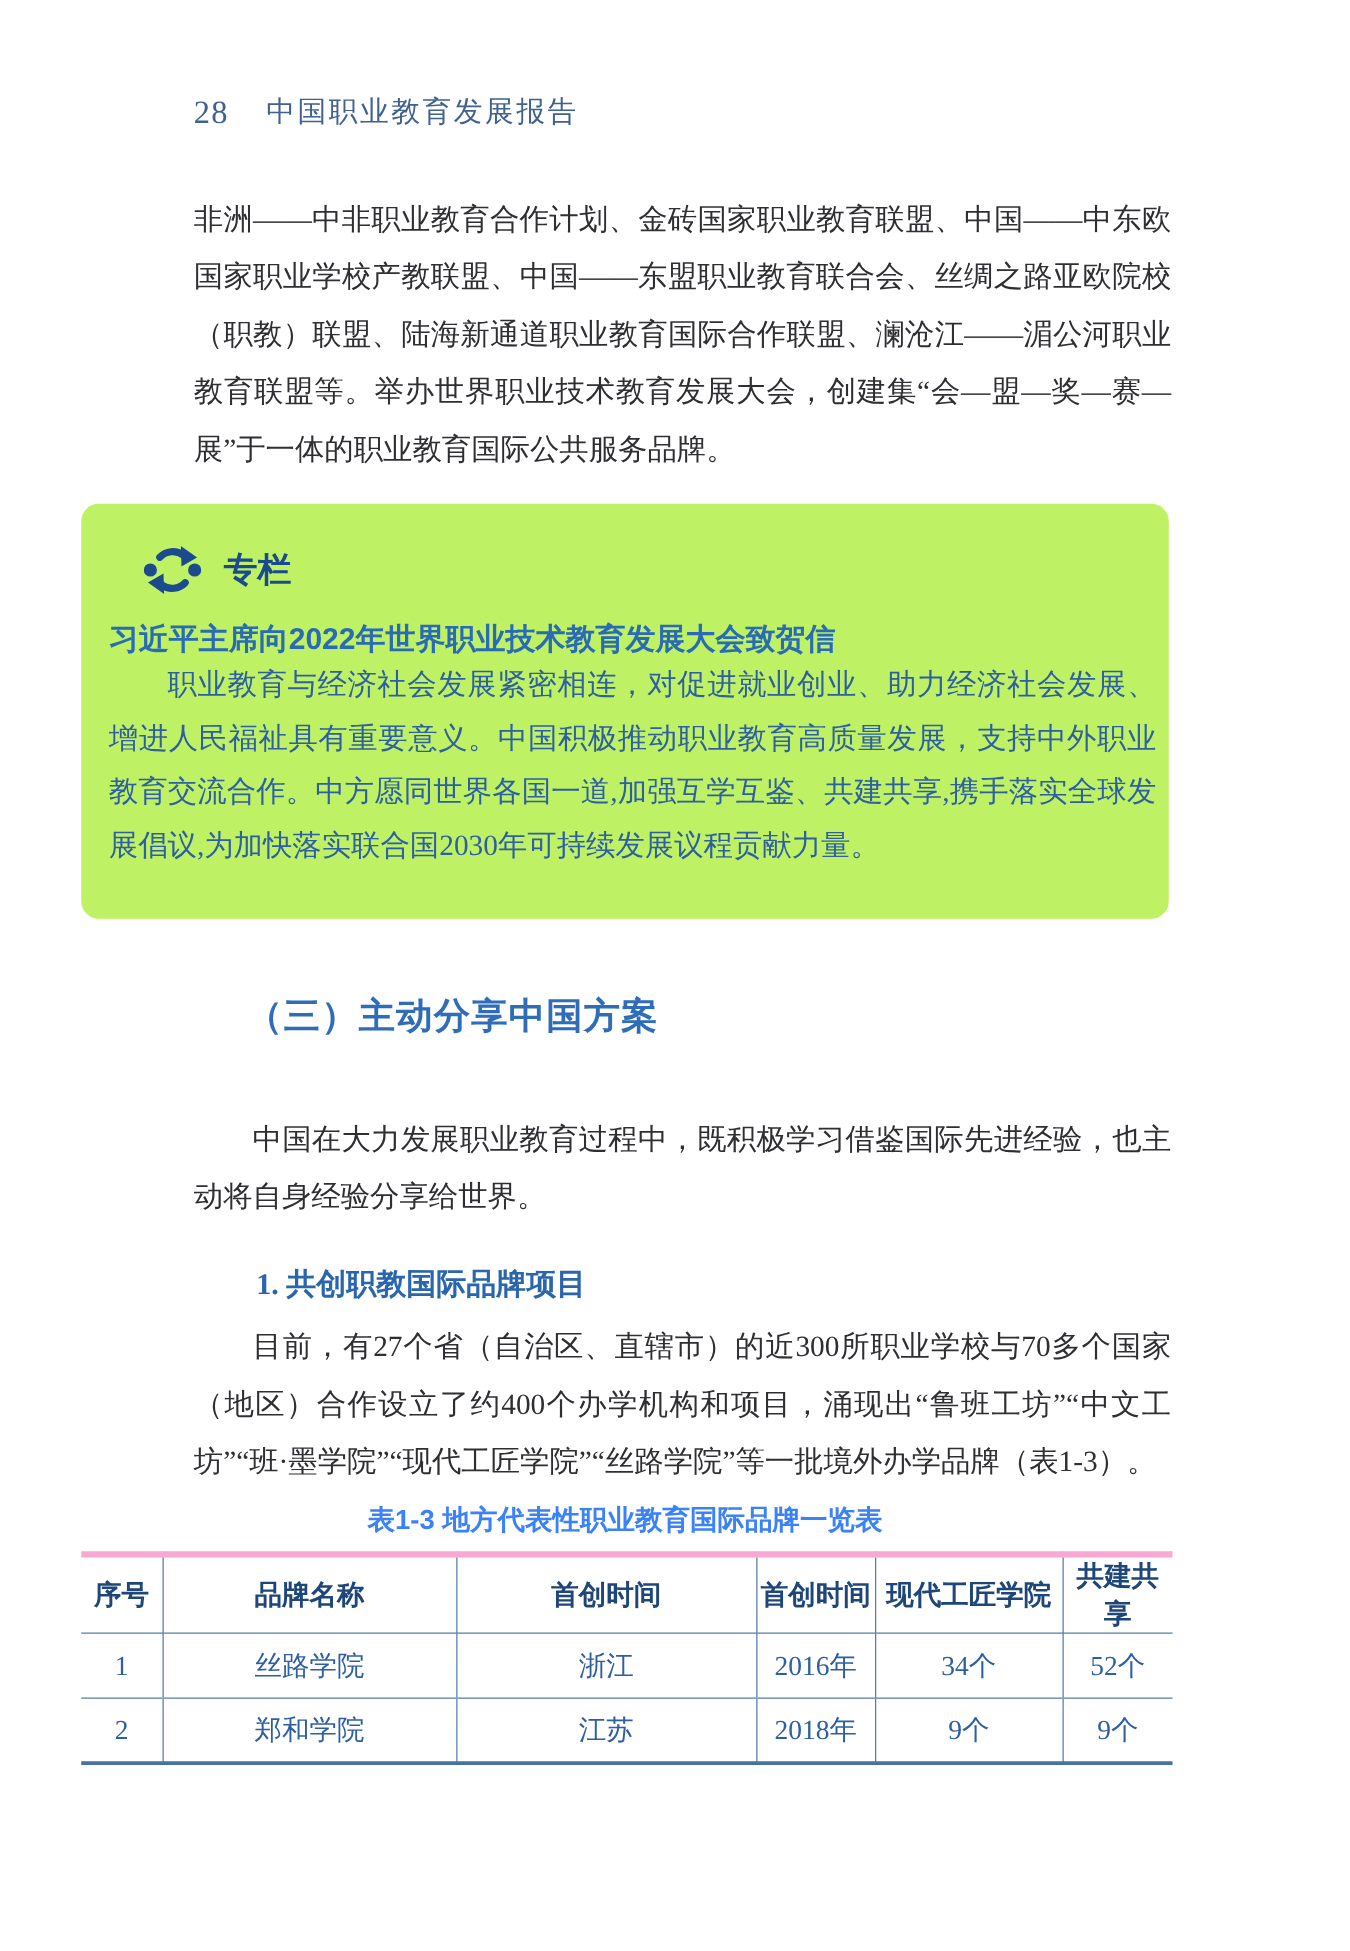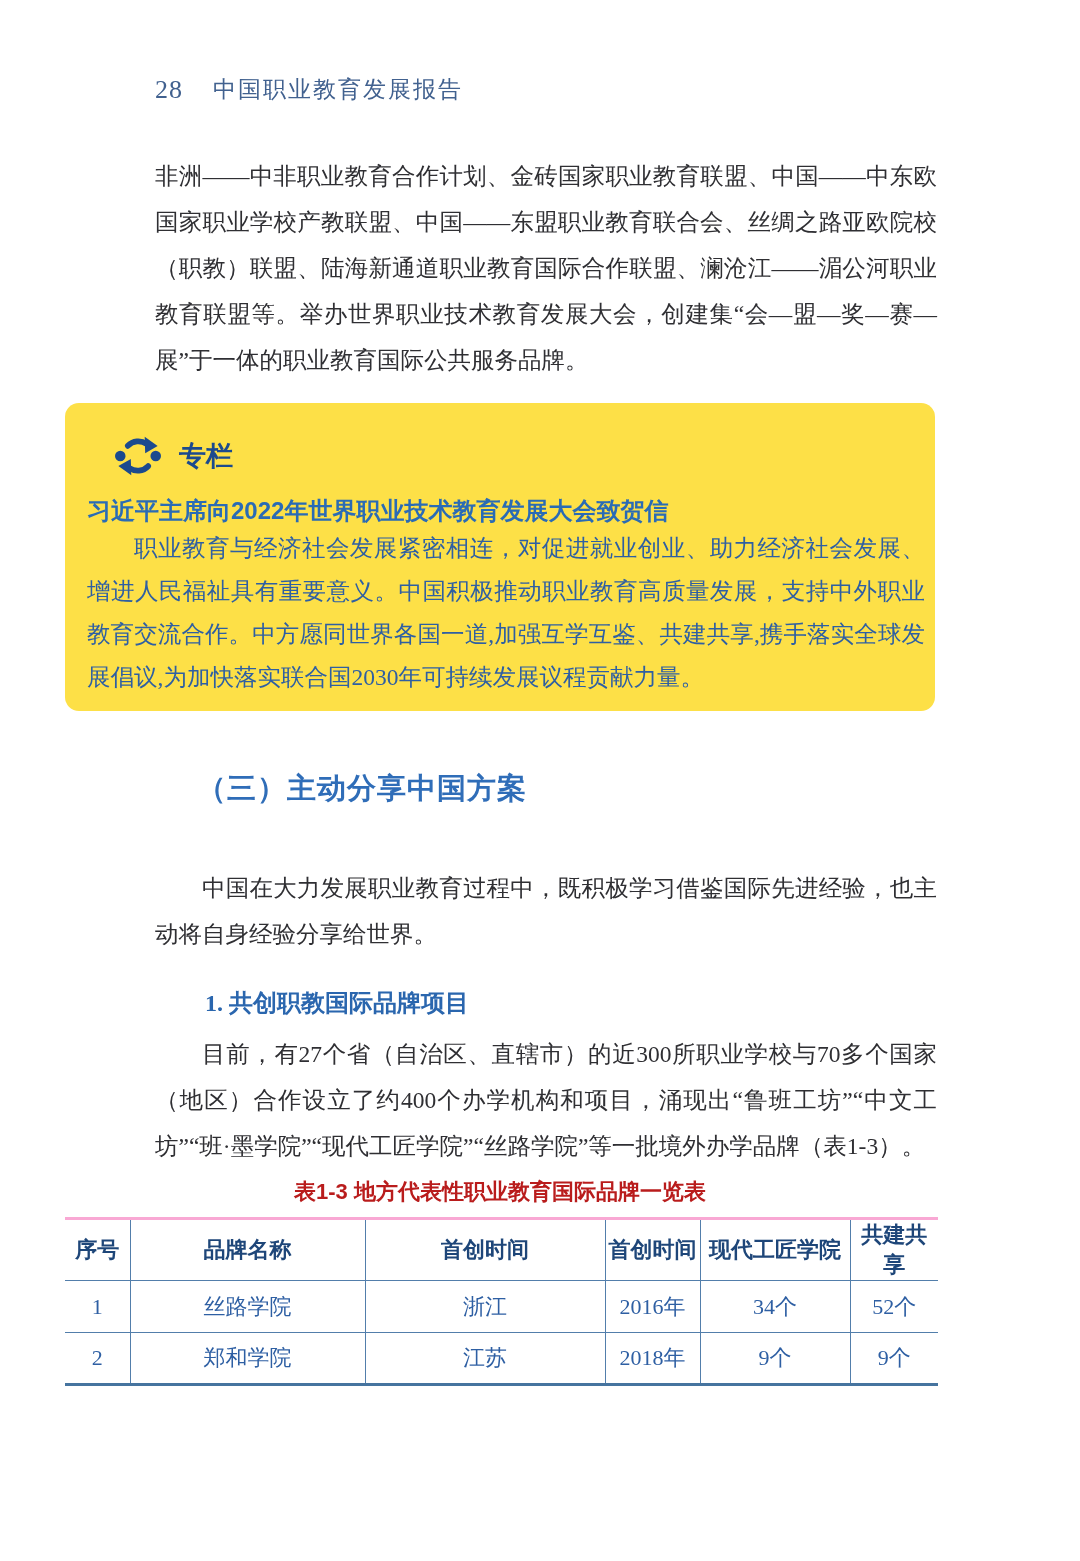--- a/index.html
+++ b/index.html
@@ -22,23 +22,23 @@
     width: 782px; margin-left: 155px;
     font-size: 23.5px; line-height: 46px;
     text-align: justify; text-align-last: left;
     color: #2f2f33;
   }
   .par-1 { margin-top: 48px; }
   .indent { text-indent: 2em; }
 
   .column-box {
     width: 870px; margin: 20px 0 0 65px;
-    background: #fde047;
+    background: #bef264;
     border-radius: 14px;
-    padding: 30px 10px 12px 22px;
+    padding: 30px 10px 36px 22px;
   }
   .column-box-header {
     display: flex; align-items: center; gap: 18px;
     margin-left: 28px; height: 46px;
   }
   .column-box-label {
     font-family: "Liberation Sans", "DejaVu Sans", sans-serif;
     font-weight: bold; font-size: 27px; color: #1b4a8e;
   }
   .column-box-heading {
@@ -64,27 +64,27 @@
     margin: 30px 0 0 205px;
     font-size: 24px; font-weight: bold;
     color: #2a66ae;
   }
   .par-3 { margin-top: 12px; }
 
   .table-caption {
     margin-top: 8px;
     width: 1000px; text-align: center;
     font-family: "Liberation Sans", "DejaVu Sans", sans-serif;
-    font-weight: bold; font-size: 22px; color: #b91c1c;
+    font-weight: bold; font-size: 22px; color: #3b82f6;
   }
   table.brands {
     margin: 10px 0 0 65px;
     width: 873px;
     border-collapse: collapse;
-    border-top: 3px solid #f9a8d4;
+    border-top: 5px solid #f9a8d4;
     border-bottom: 3px solid #46749f;
     table-layout: fixed;
   }
   table.brands th, table.brands td {
     border-left: 1.5px solid #527eab;
     border-right: 1.5px solid #527eab;
     text-align: center; vertical-align: middle;
   }
   table.brands th:first-child, table.brands td:first-child { border-left: none; }
   table.brands th:last-child,  table.brands td:last-child  { border-right: none; }

